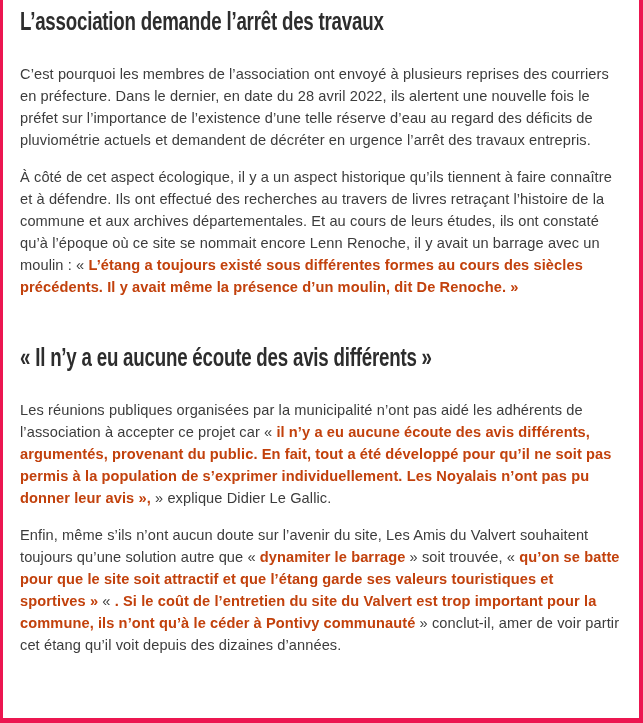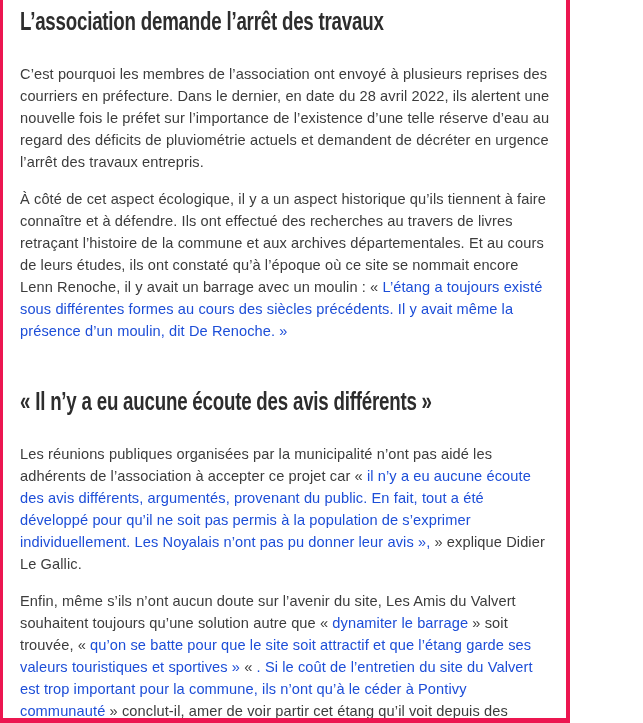--- a/index.html
+++ b/index.html
@@ -2,21 +2,21 @@
 <html lang="fr"><head>
 <meta charset="utf-8">
 <style>
   html, body {
     margin: 0;
     padding: 0;
     background: #ffffff;
   }
   .page {
     position: relative;
-    width: 570px;
+    width: 643px;
     height: 723px;
     box-sizing: border-box;
     background: #ffffff;
     border-left: 3px solid #ec1650;
     border-right: 4px solid #ec1650;
     border-bottom: 5px solid #ec1650;
     overflow: hidden;
   }
   .content {
     padding: 6px 16px 0 17px;
@@ -42,22 +42,22 @@
     line-height: 22px;
     color: #3c3c3c;
     margin: 15px 0 0 0;
     letter-spacing: 0.1px;
   }
   .paras p.para:first-child {
     margin-top: 26px;
   }
   .run { font-weight: 400; }
   .run.bold {
-    font-weight: 400;
-    color: #1d4ed8;
+    font-weight: 700;
+    color: #c2410c;
   }
 </style>
 </head>
 <body>
 
 <div class="page">
   <div class="content">
 
     <section>
       <h1 class="heading">L’association demande l’arrêt des travaux</h1>

